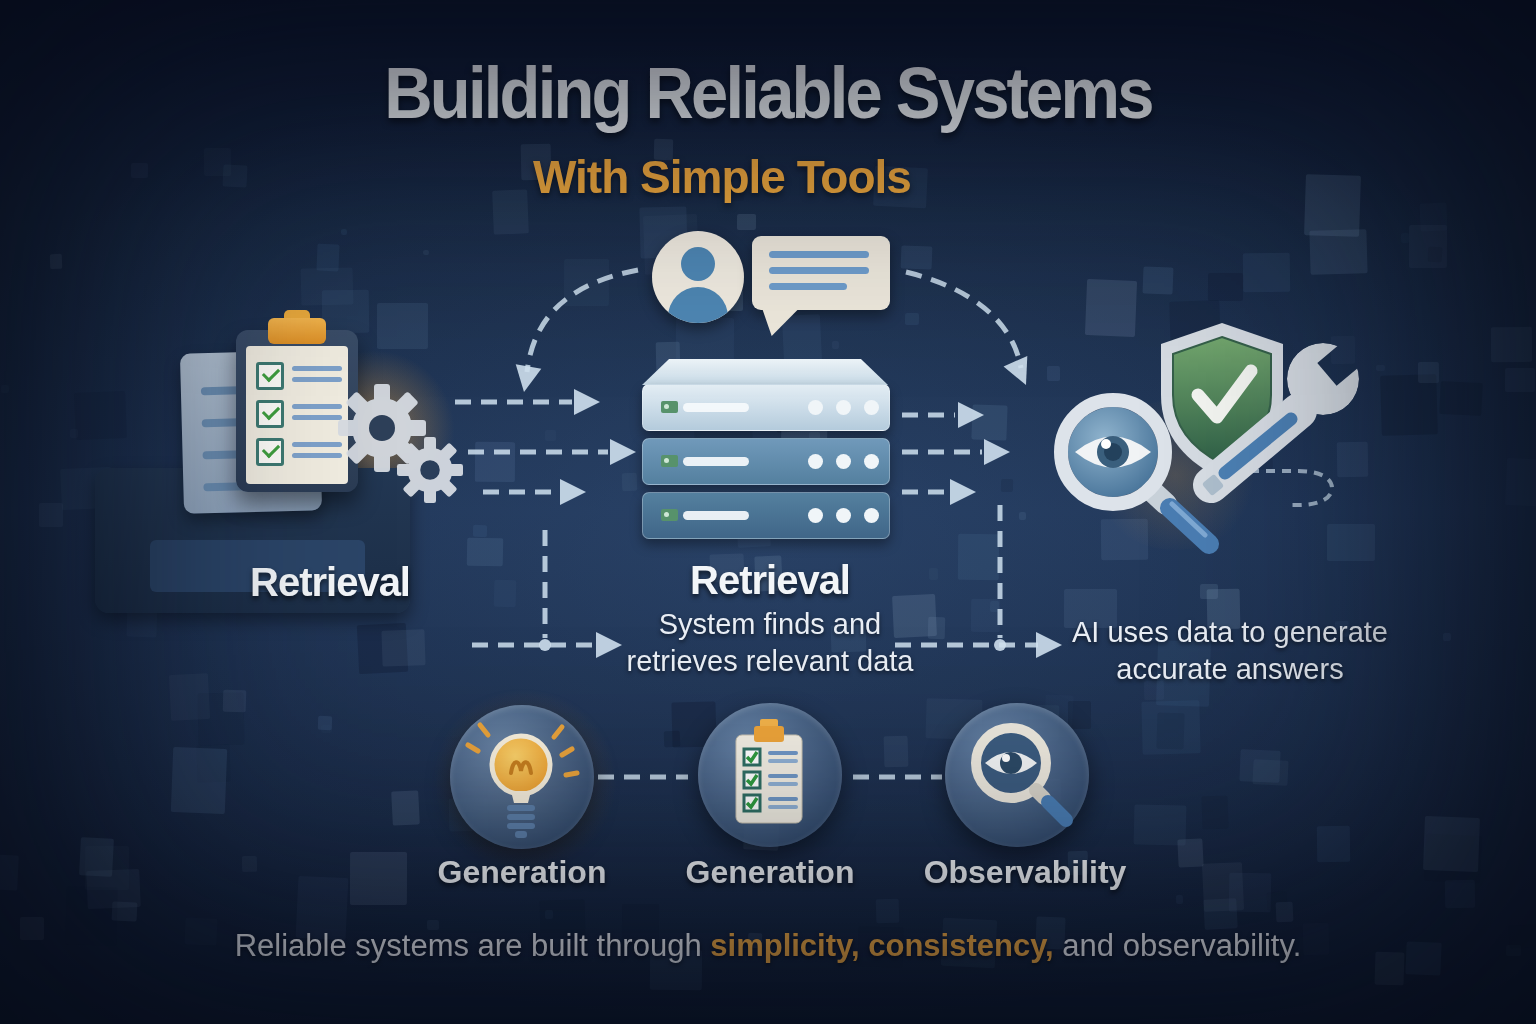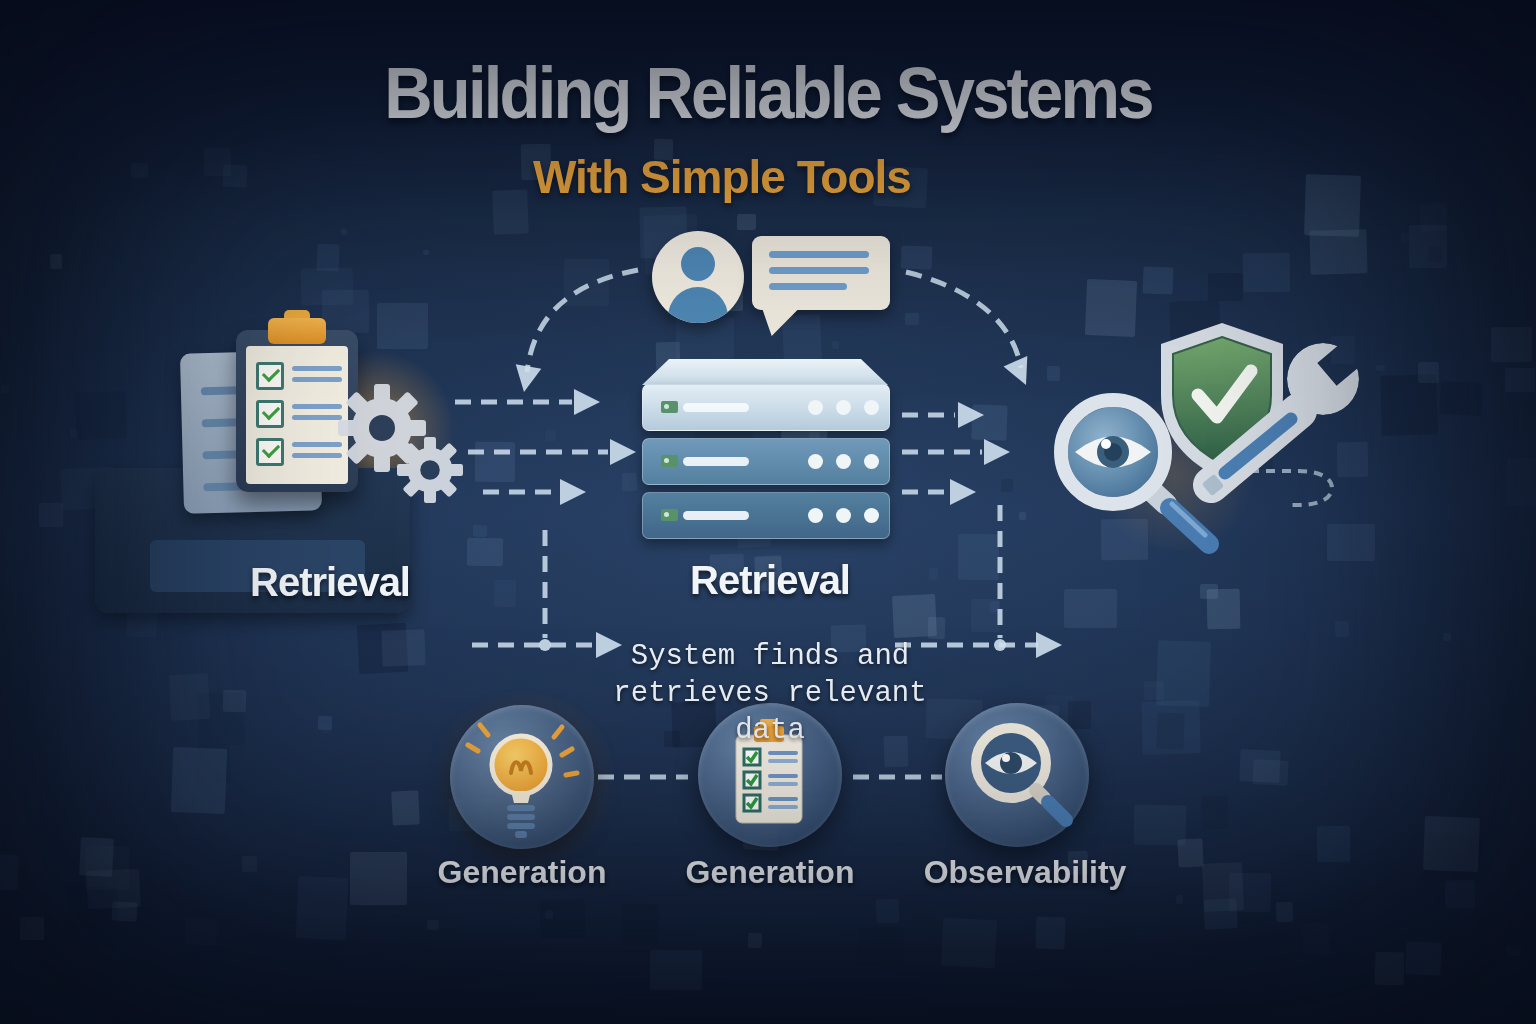--- a/index.html
+++ b/index.html
@@ -27,21 +27,21 @@
   .title{left:0;width:1536px;top:52px;font-size:72px;font-weight:bold;letter-spacing:-3px;
     transform:scaleX(.93);text-shadow:0 4px 8px rgba(0,0,0,.55);}
   .subtitle{left:4px;width:1436px;top:150px;font-size:46px;font-weight:bold;letter-spacing:-1px;
     color:#efa83d;text-shadow:0 3px 6px rgba(0,0,0,.5);}
   .stage-label{font-size:40px;font-weight:bold;letter-spacing:-1px;text-shadow:0 3px 5px rgba(0,0,0,.6);}
   .stage-desc{font-size:29px;color:#e9eef5;line-height:37px;text-shadow:0 2px 4px rgba(0,0,0,.6);}
   .lbl-indexing{left:155px;width:350px;top:560px;}
   .lbl-retrieval{left:595px;width:350px;top:558px;}
   .lbl-generation{left:1020px;width:350px;top:558px;}
   .desc-indexing{left:165px;width:330px;top:614px;}
-  .desc-retrieval{left:600px;width:340px;top:638px;font-family:Liberation Mono, monospace;}
+  .desc-retrieval{left:600px;width:340px;top:606px;}
   .desc-generation{left:1055px;width:350px;top:614px;}
   .principle-label{font-size:32px;font-weight:bold;text-shadow:0 3px 5px rgba(0,0,0,.65);}
   .pl-1{left:390px;width:264px;top:854px;}
   .pl-2{left:638px;width:264px;top:854px;}
   .pl-3{left:888px;width:274px;top:854px;}
   .footer{left:0;width:1536px;top:928px;font-size:31px;color:#e8ebf0;text-shadow:0 2px 4px rgba(0,0,0,.6);}
   .footer .em{color:#eca741;font-weight:bold;}
   
   .avatar{position:absolute;z-index:4;left:652px;top:231px;width:92px;height:92px;border-radius:50%;
     background:#f1ece1;overflow:hidden;box-shadow:0 6px 14px rgba(0,0,0,.4);}
@@ -449,20 +449,24 @@
     </g>
   </svg>
 
   <div class="txt stage-label lbl-indexing">Retrieval</div>
   <div class="txt stage-label lbl-retrieval">Retrieval</div>
 
   <div class="txt stage-desc desc-retrieval">
     <div>System finds and</div>
     <div>retrieves relevant data</div>
   </div>
+  <div class="txt stage-desc desc-generation">
+    <div>AI uses data to generate</div>
+    <div>accurate answers</div>
+  </div>
 
   <div class="pcircle pc-1">
     <svg width="144" height="144" style="left:0;top:0">
       <defs>
         <radialGradient id="bulbGrad" cx=".4" cy=".35" r=".8">
           <stop offset="0" stop-color="#fbd26a"></stop>
             <stop offset="1" stop-color="#ec9a28"></stop>
         </radialGradient>
       </defs>
       <g stroke="#e8a23b" stroke-width="5" stroke-linecap="round">
@@ -517,15 +521,16 @@
       <circle cx="61" cy="55" r="4" fill="#ffffff"></circle>
       <line x1="91" y1="87" x2="99" y2="95" stroke="#d7d3c8" stroke-width="14" stroke-linecap="round"></line>
       <line x1="103" y1="99" x2="121" y2="117" stroke="#4a7db3" stroke-width="14" stroke-linecap="round"></line>
     </svg>
   </div>
 
   <div class="txt principle-label pl-1">Generation</div>
   <div class="txt principle-label pl-2">Generation</div>
   <div class="txt principle-label pl-3">Observability</div>
 
+  <div class="txt footer"><span>Reliable systems are built through </span><span class="em">simplicity,</span><span> </span><span class="em">consistency,</span><span> and observability.</span></div>
 
   <div class="vignette"></div>
 </div>
 
 </body></html>

